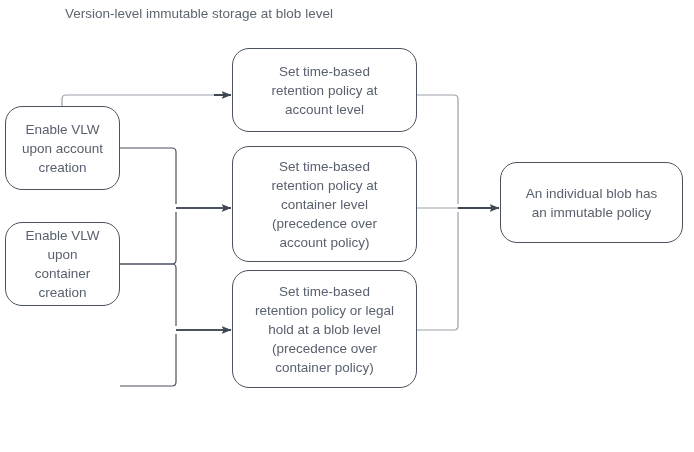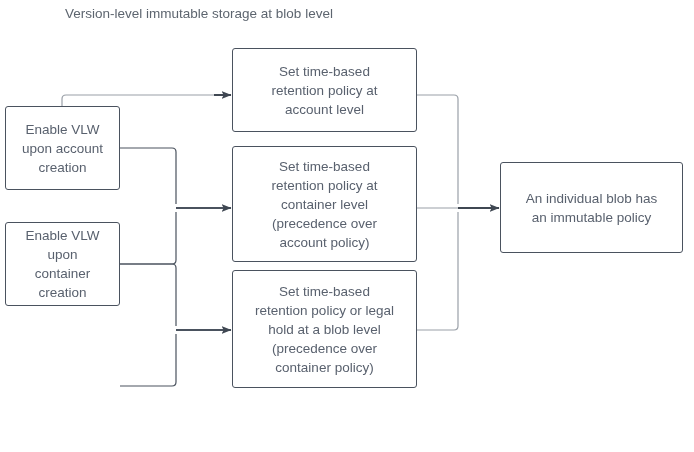--- a/index.html
+++ b/index.html
@@ -10,21 +10,21 @@
     overflow:hidden;
     position:relative;
   }
   #canvas{position:absolute;left:0;top:0;width:694px;height:452px;text-decoration:underline;}
   .edges{position:absolute;left:0;top:0;width:694px;height:452px;}
   .node{
     position:absolute;
     box-sizing:border-box;
     background:#ffffff;
     border:1px solid #4a525e;
-    border-radius:3px;
+    border-radius:17px;
     display:flex;
     align-items:center;
     justify-content:center;
     text-align:center;
     color:#59616e;
     font-size:13.5px;
     line-height:19px;
     padding:4px 2px;
     white-space:pre-line;
   }
@@ -38,21 +38,21 @@
   }
   
   #n-acct-create{left:5px;top:106px;width:115px;height:84px;}
   #n-cont-create{left:5px;top:222px;width:115px;height:84px;}
   #n-migrate{left:5px;top:338px;width:115px;height:103px;}
   
   #n-acct-policy{left:232px;top:48px;width:185px;height:84px;}
   #n-cont-policy{left:232px;top:146px;width:185px;height:116px;}
   #n-blob-policy{left:232px;top:270px;width:185px;height:118px;}
   
-  #n-result{left:500px;top:162px;width:183px;height:91px;}
+  #n-result{left:500px;top:162px;width:183px;height:81px;}
 </style>
 </head>
 <body>
 
 <div id="canvas">
 
   <div class="title">Version-level immutable storage at blob level</div>
 
   <svg class="edges" viewBox="0 0 694 452" width="694" height="452" aria-hidden="true">
     <defs>

